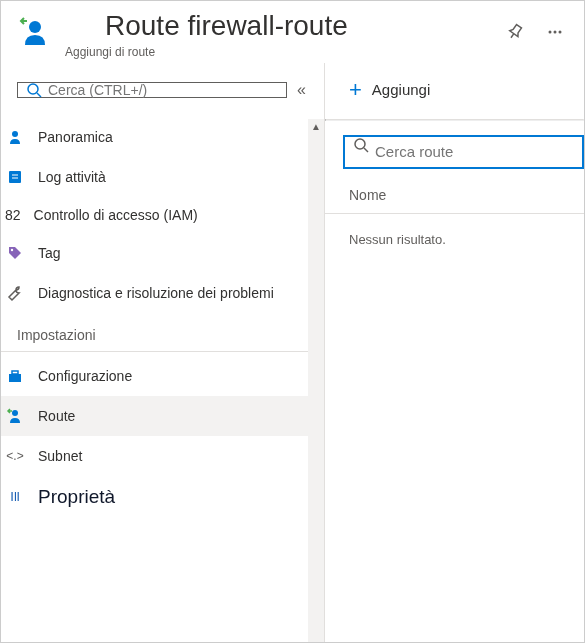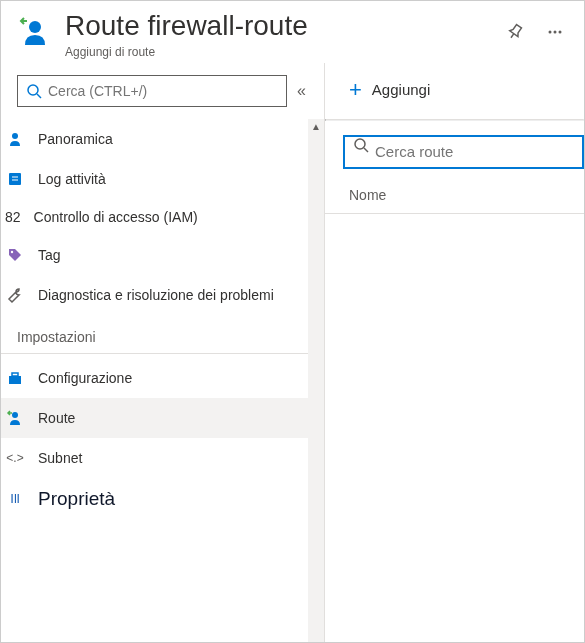--- a/index.html
+++ b/index.html
@@ -25,20 +25,21 @@
     margin-top: 6px;
     margin-right: 12px;
     flex-shrink: 0;
   }
   .header-title-block { flex: 1; }
   .page-title {
     font-size: 28px;
     font-weight: 400;
     color: #323130;
     line-height: 1.2;
+    margin-left: 40px;
   }
   .page-subtitle {
     font-size: 12px;
     color: #605e5c;
     margin-top: 2px;
   }
   .header-actions {
     display: flex;
     gap: 14px;
     align-items: center;
@@ -65,21 +66,21 @@
   .search-row {
     display: flex;
     align-items: center;
     padding: 12px 8px 12px 16px;
   }
   .search-input-wrap {
     flex: 1;
     display: flex;
     align-items: center;
     border: 1px solid #605e5c;
-    height: 32px;
+    height: 16px;
     padding: 0 8px;
     background: #fff;
   }
   .search-input-wrap svg { flex-shrink: 0; }
   .search-input {
     border: none;
     outline: none;
     flex: 1;
     font-size: 14px;
     color: #605e5c;
@@ -361,14 +362,15 @@
         <circle cx="7" cy="7" r="5" stroke="#605e5c" stroke-width="1.5" fill="none"></circle>
         <line x1="11" y1="11" x2="15" y2="15" stroke="#605e5c" stroke-width="1.5"></line>
       </svg>
       <input class="route-search-input" placeholder="Cerca route" style="">
     </div>
 
     <div class="col-header-row">
       <div class="col-header">Nome</div>
     </div>
 
+    <div class="no-results">Nessun risultato.</div>
   </div>
 </div>
 
 </body></html>

